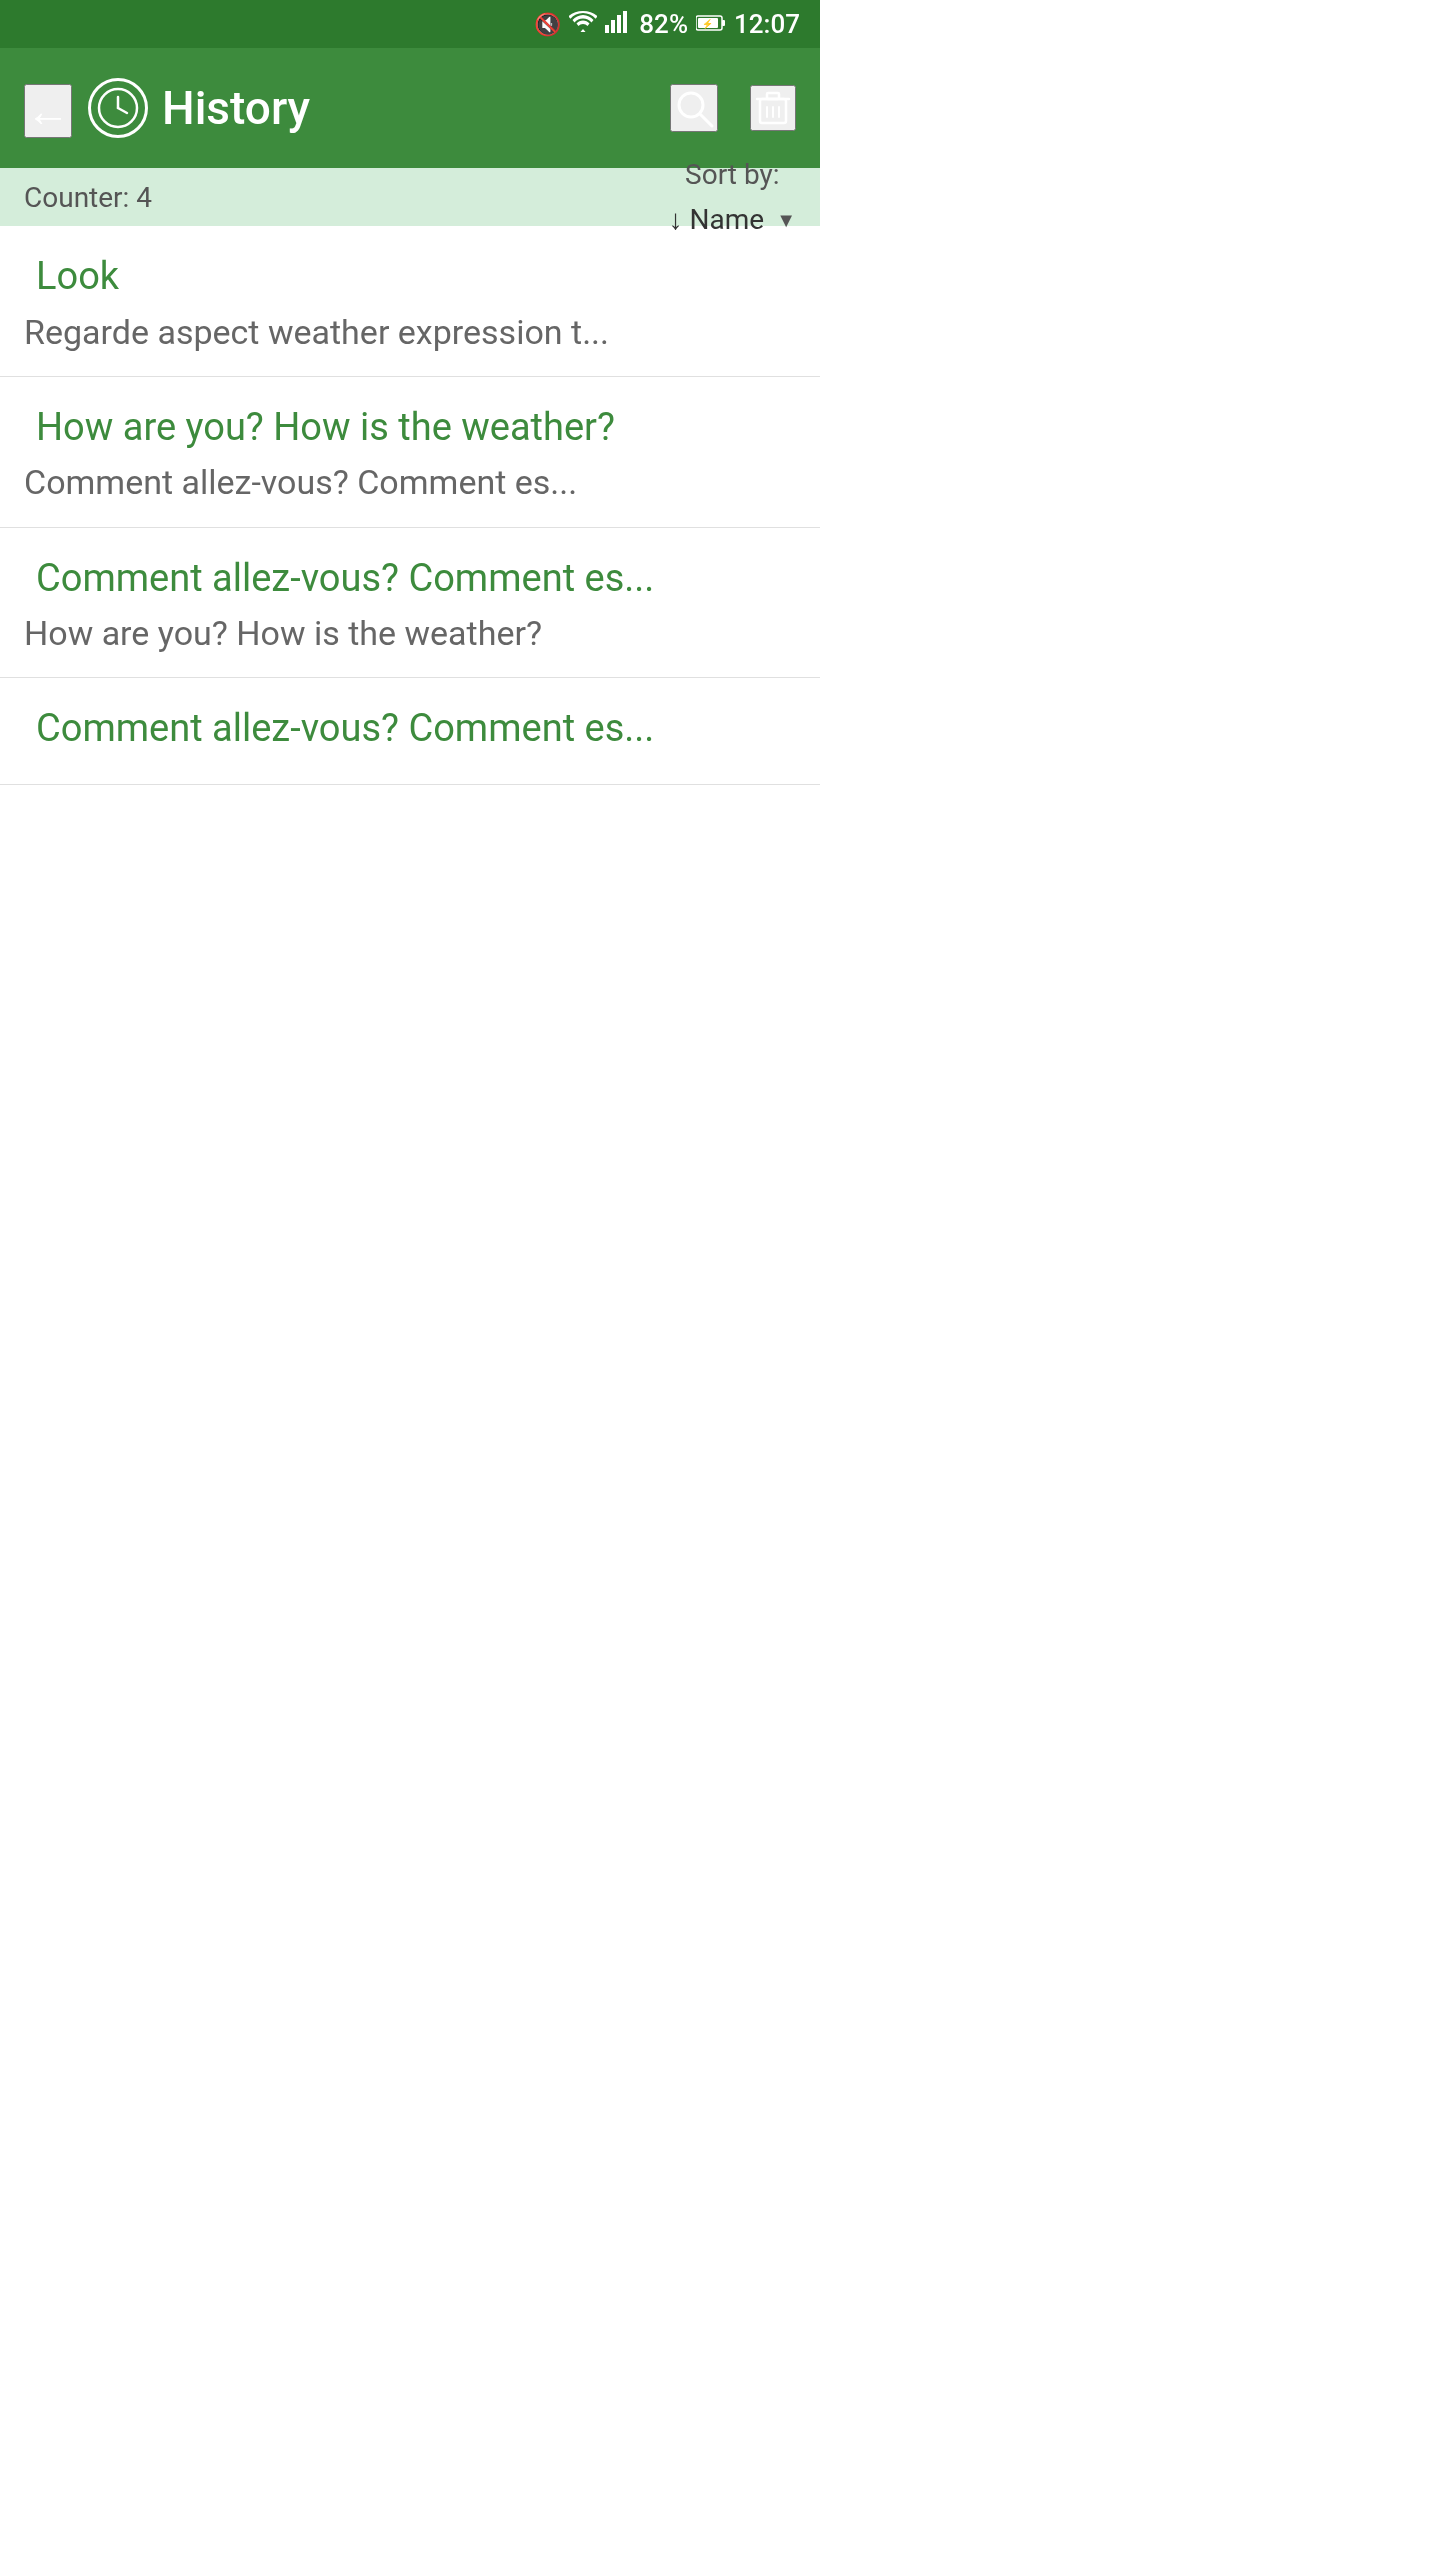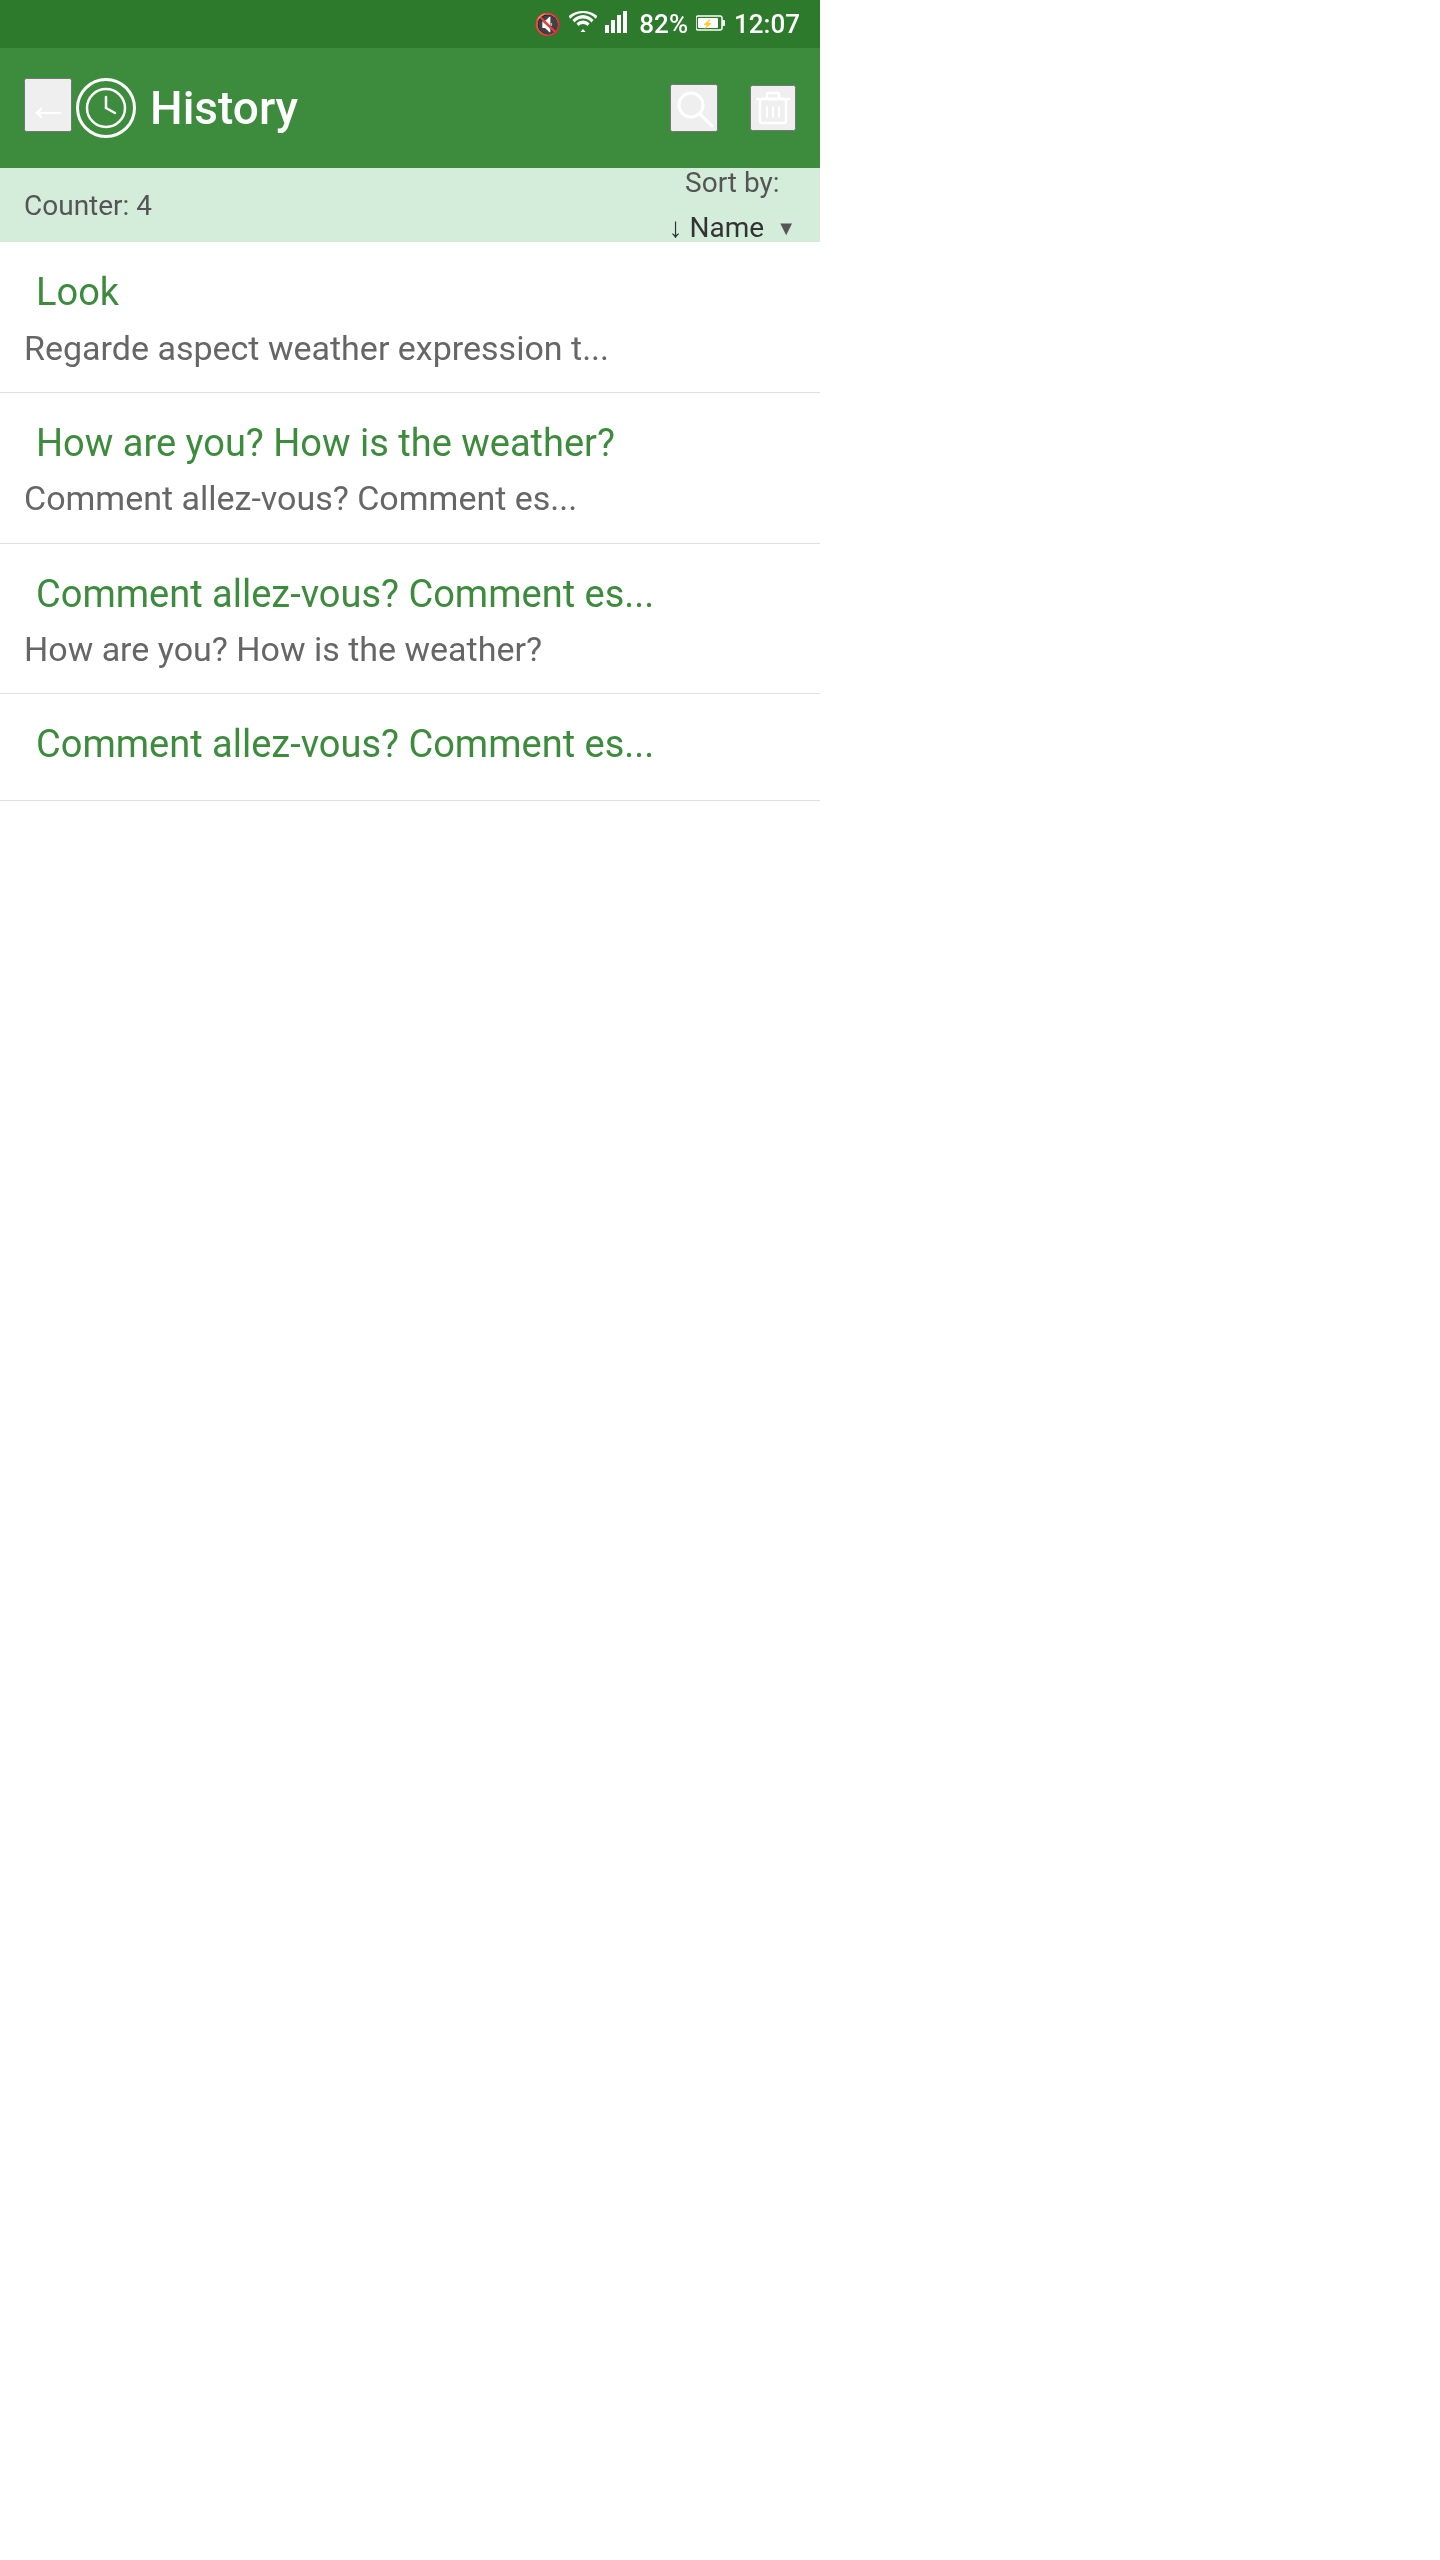--- a/index.html
+++ b/index.html
@@ -50,22 +50,22 @@
       background: #3d8b3d;
       height: 120px;
       display: flex;
       align-items: center;
       padding: 0 24px;
       gap: 20px;
     }
 
     .app-bar-left {
       display: flex;
-      align-items: flex-start;
-      gap: 4px;
+      align-items: flex-end;
+      gap: 16px;
       flex: 1;
     }
 
     .back-btn {
       color: #ffffff;
       font-size: 44px;
       cursor: pointer;
       display: flex;
       align-items: center;
     }
@@ -108,21 +108,21 @@
       color: #ffffff;
       font-size: 42px;
       cursor: pointer;
       display: flex;
       align-items: center;
     }
 
     
     .filter-bar {
       background: #d4edda;
-      height: 74px;
+      height: 58px;
       display: flex;
       align-items: center;
       padding: 0 24px;
       justify-content: space-between;
     }
 
     .counter-text {
       color: #555555;
       font-size: 28px;
     }

